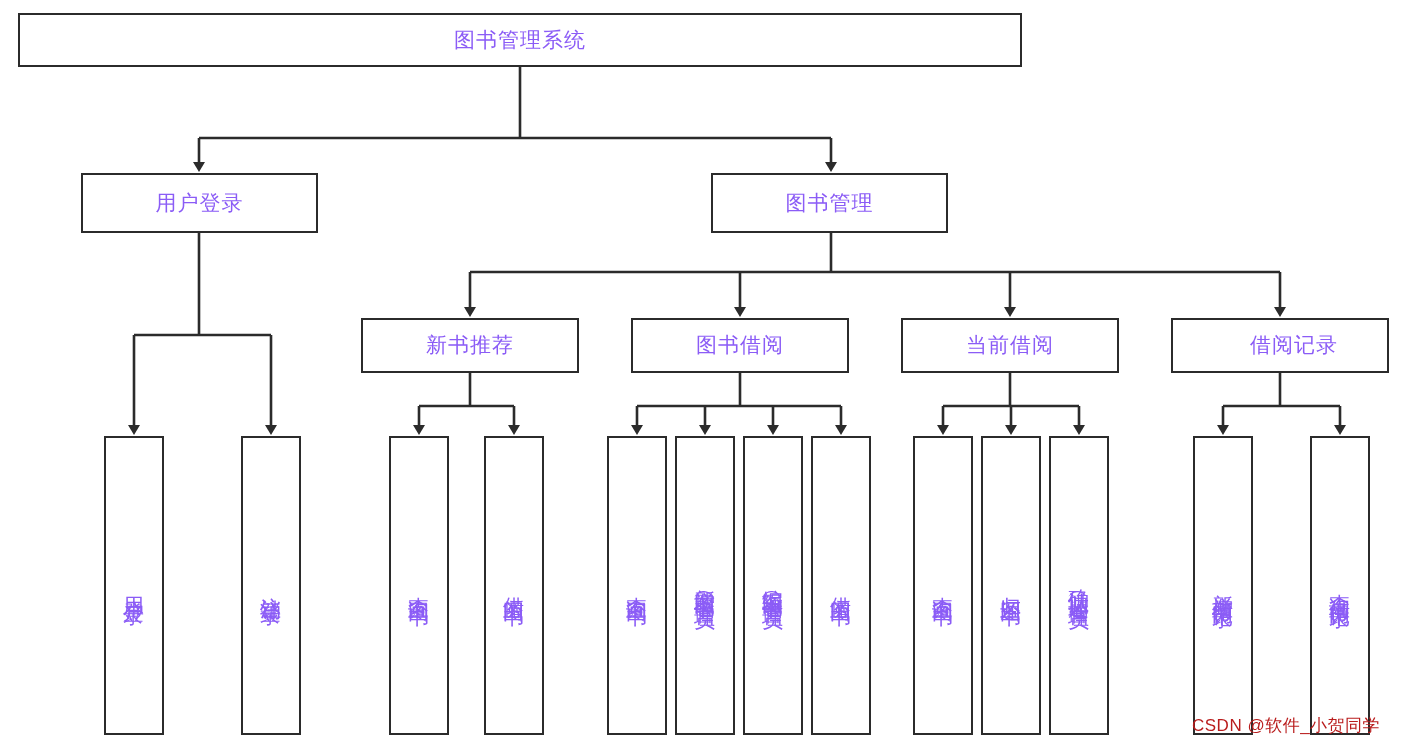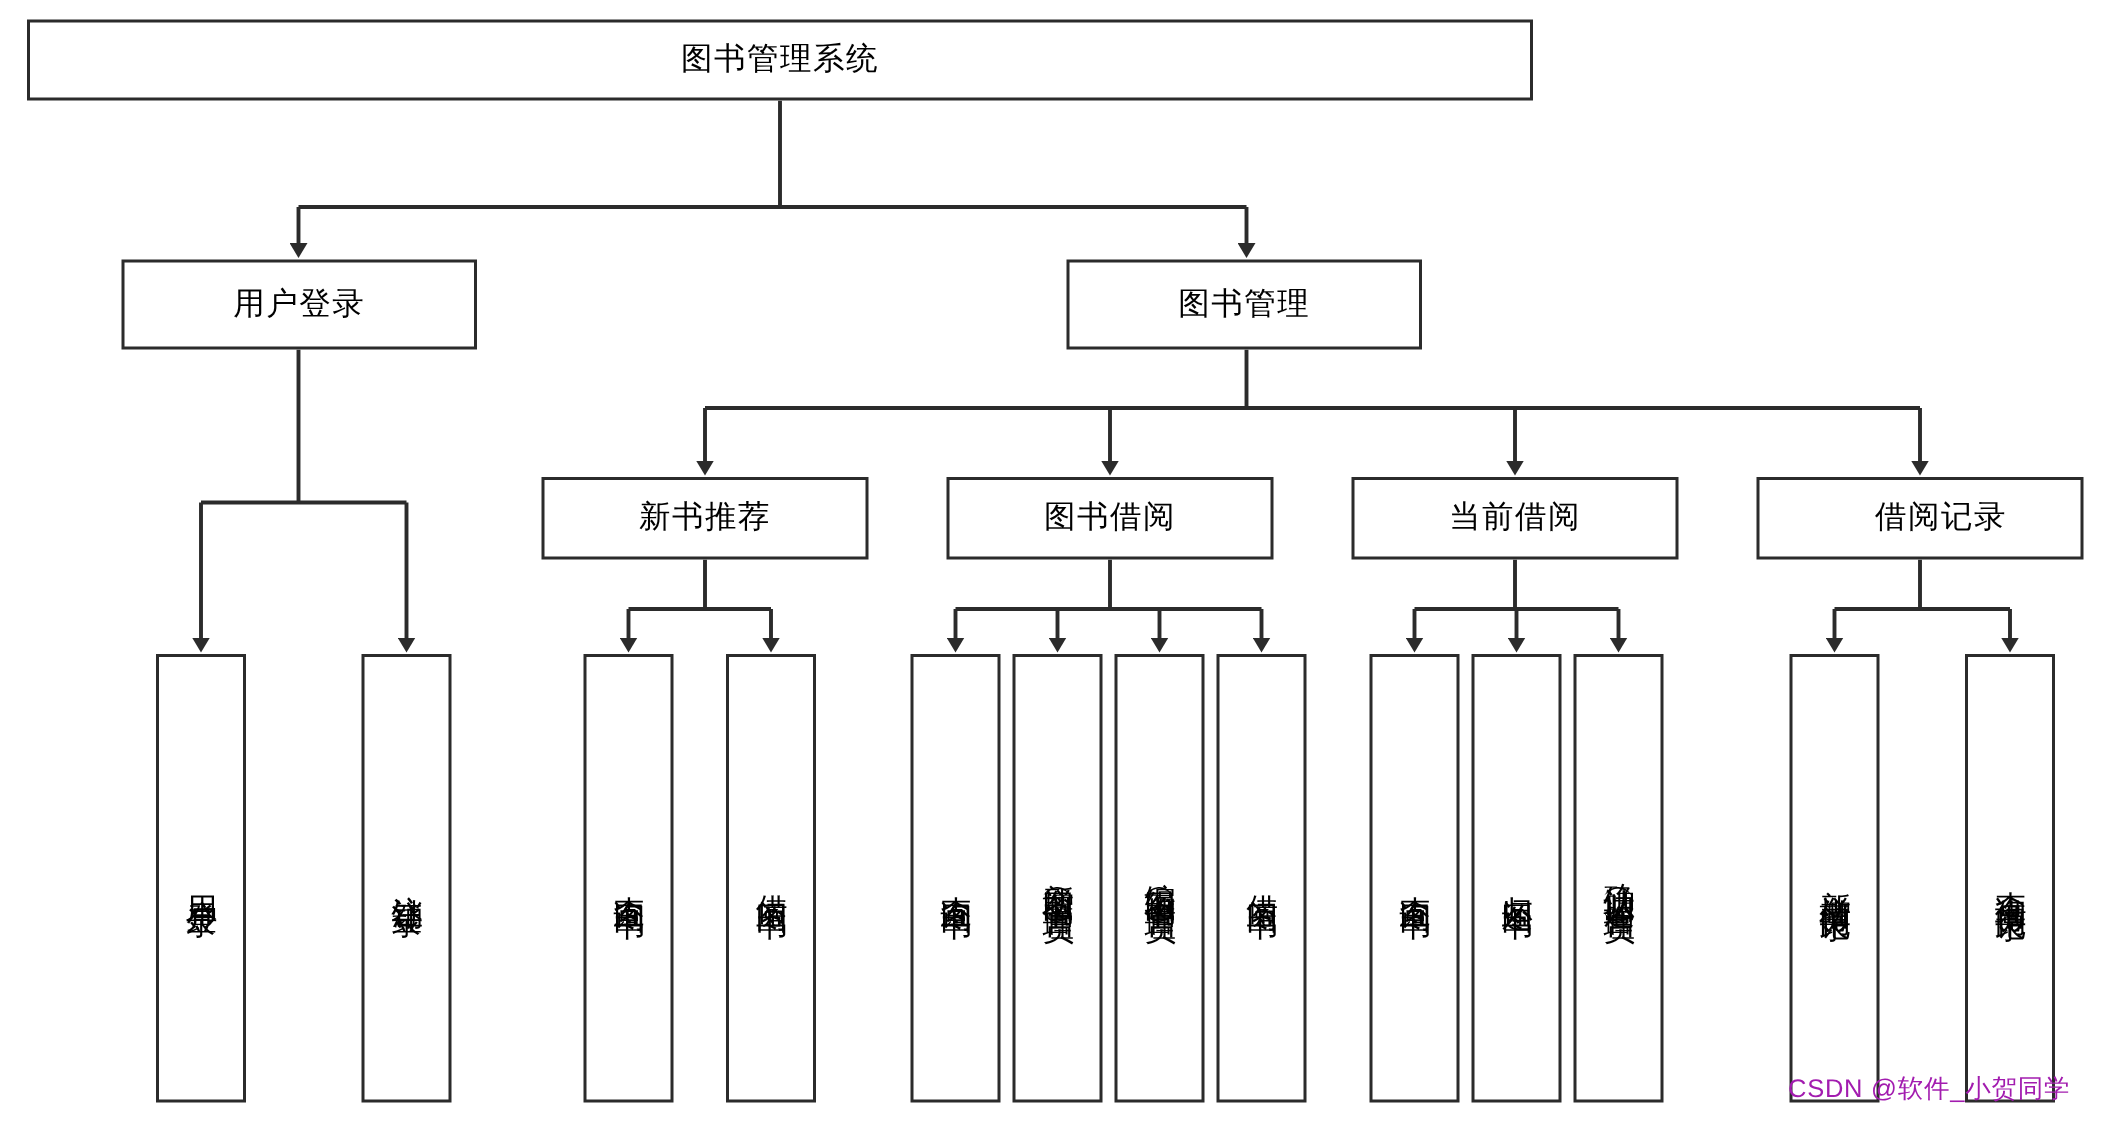--- a/index.html
+++ b/index.html
@@ -17,21 +17,21 @@
     pointer-events:none;
   }
   .node{
     position:absolute;
     box-sizing:border-box;
     border:2.5px solid #2b2b2b;
     background:#ffffff;
     display:flex;
     align-items:center;
     justify-content:center;
-    color:#000000;
+    color:#8b5cf6;
   }
   .node .lbl{
     font-size:21px;
     letter-spacing:1px;
     line-height:1.15;
     white-space:nowrap;
   }
   .node.leaf{
     align-items:center;
     justify-content:center;
@@ -41,21 +41,21 @@
     text-orientation:upright;
     white-space:normal;
     font-size:21px;
     letter-spacing:3px;
     line-height:1.0;
     max-height:100%;
   }
   .watermark{
     position:absolute;
     font-size:17px;
-    color:#a21caf;
+    color:#b91c1c;
     letter-spacing:0.5px;
     white-space:nowrap;
     user-select:none;
   }
 </style>
 </head>
 <body>
 
 <div id="canvas">
 

